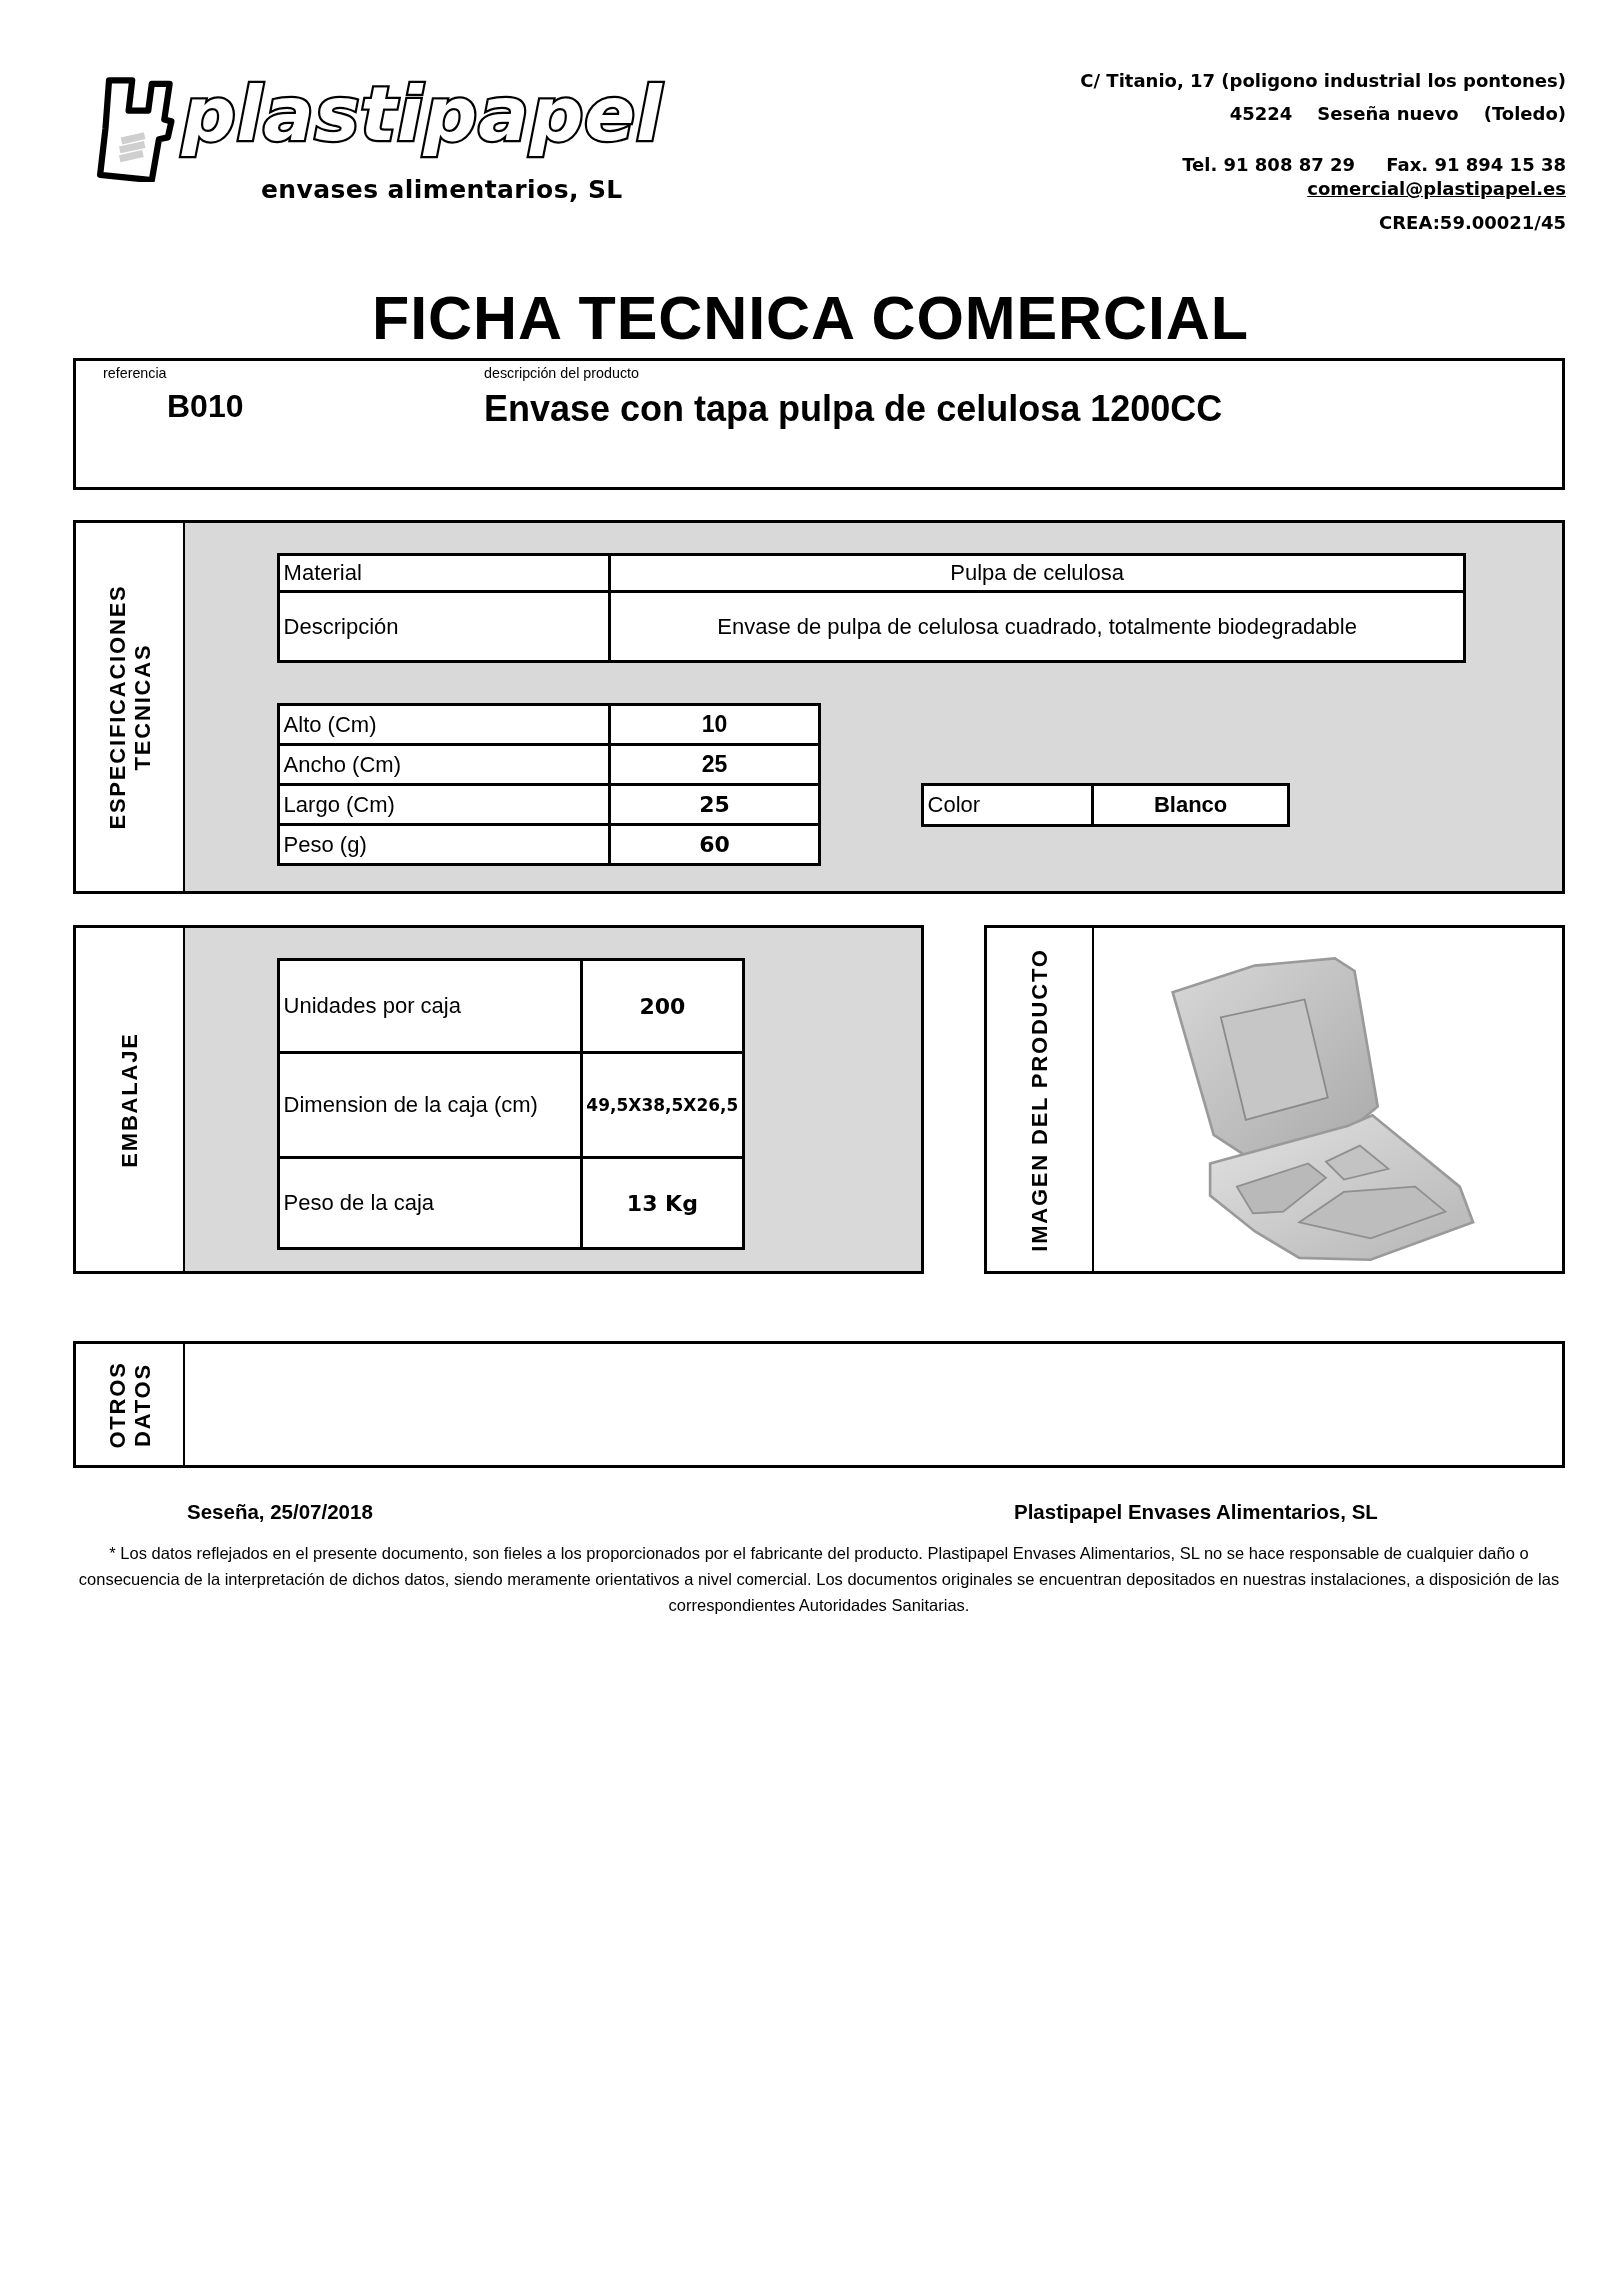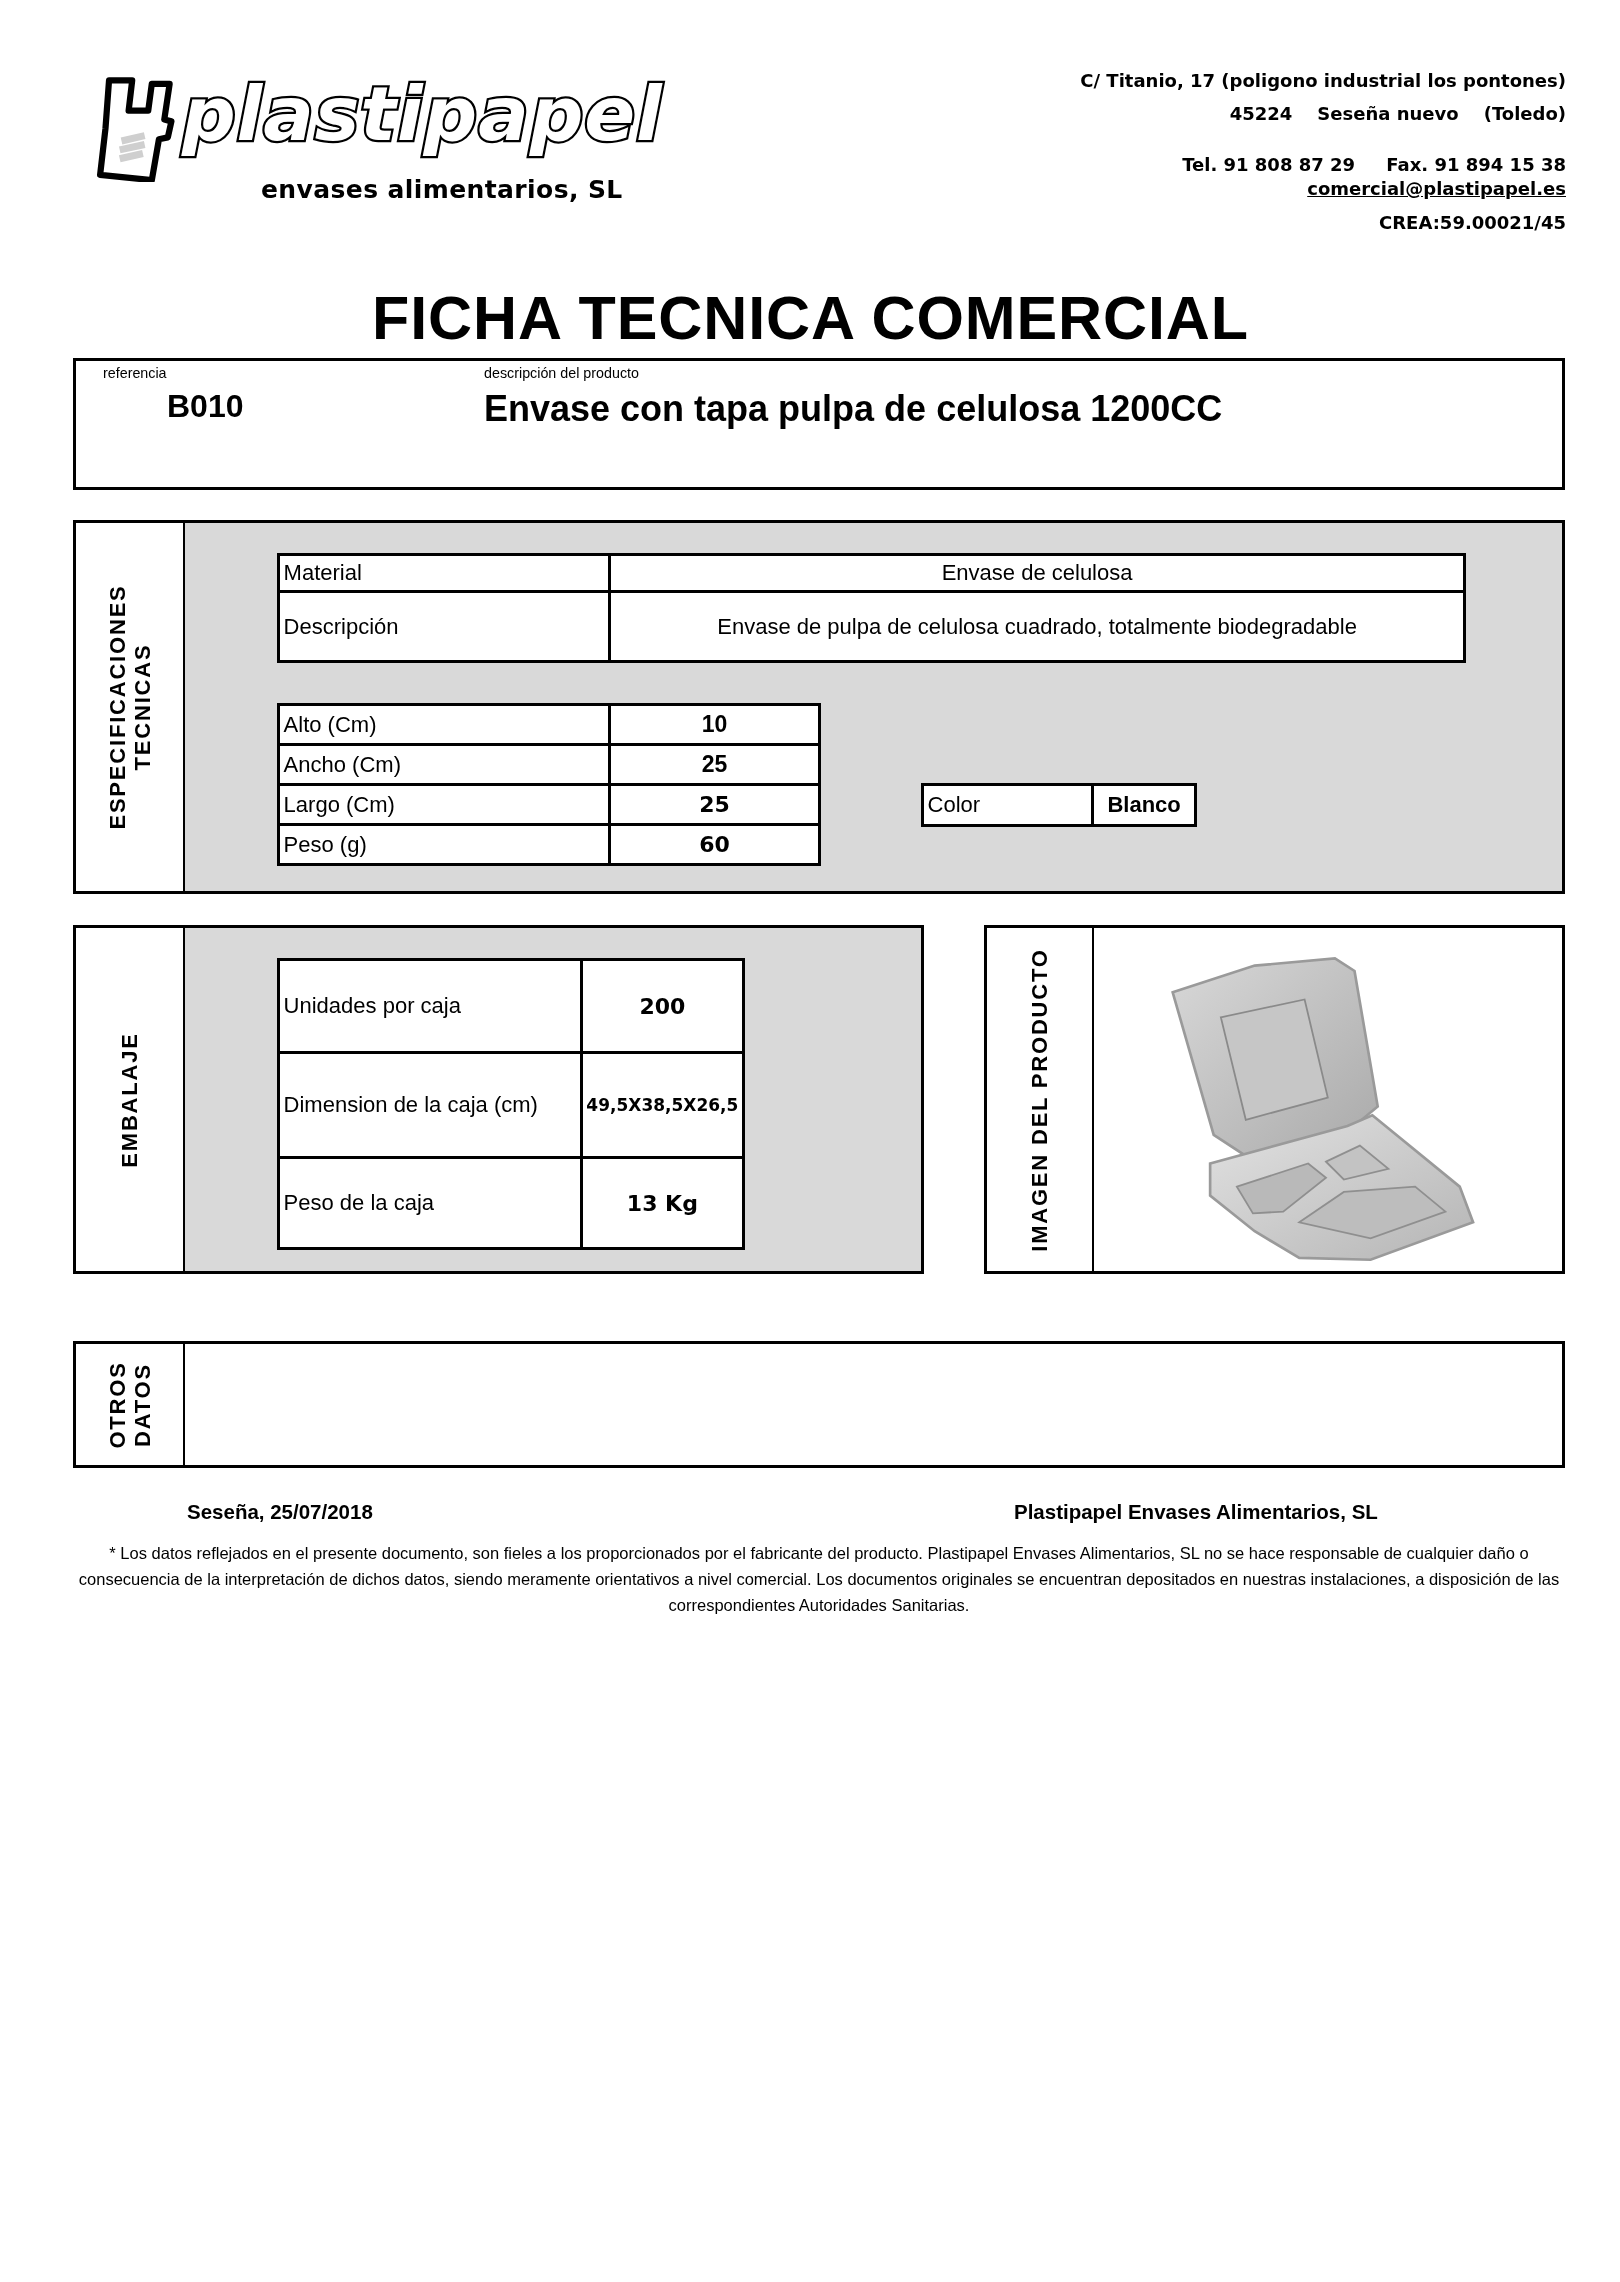--- a/index.html
+++ b/index.html
@@ -65,21 +65,21 @@
     <div class="vtext">
       <div>ESPECIFICACIONES</div>
       <div>TECNICAS</div>
     </div>
   </div>
 
   <table class="grid" style="left:201px;top:30px;width:1189px;">
     <tbody>
         <tr style="height:37px;">
       <td style="width:321px;">Material</td>
-      <td class="c">Envase de celulosa</td>
+      <td class="c">Pulpa de celulosa</td>
     </tr>
     <tr style="height:70px;">
       <td>Descripción</td>
       <td class="c">Envase de pulpa de celulosa cuadrado, totalmente biodegradable</td>
     </tr>
   </tbody>
     </table>
 
   <table class="grid" style="left:201px;top:180px;width:544px;">
     <tbody>
@@ -95,21 +95,21 @@
       <td>Largo (Cm)</td>
       <td class="bc">25</td>
     </tr>
     <tr style="height:40px;">
       <td>Peso (g)</td>
       <td class="bc">60</td>
     </tr>
   </tbody>
     </table>
 
-  <table class="grid" style="left:845px;top:260px;width:276px;">
+  <table class="grid" style="left:845px;top:260px;width:369px;">
     <tbody>
         <tr style="height:41px;">
       <td style="width:160px;">Color</td>
       <td class="c b">Blanco</td>
     </tr>
   </tbody>
     </table>
 </div>
 
 <div class="abs box section" style="left:73px;top:925px;width:851px;height:349px;">

